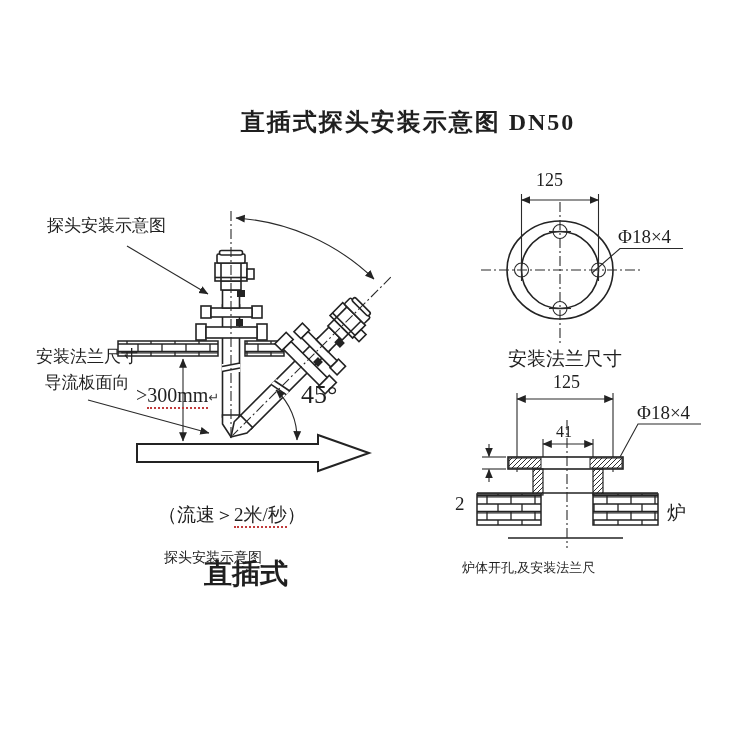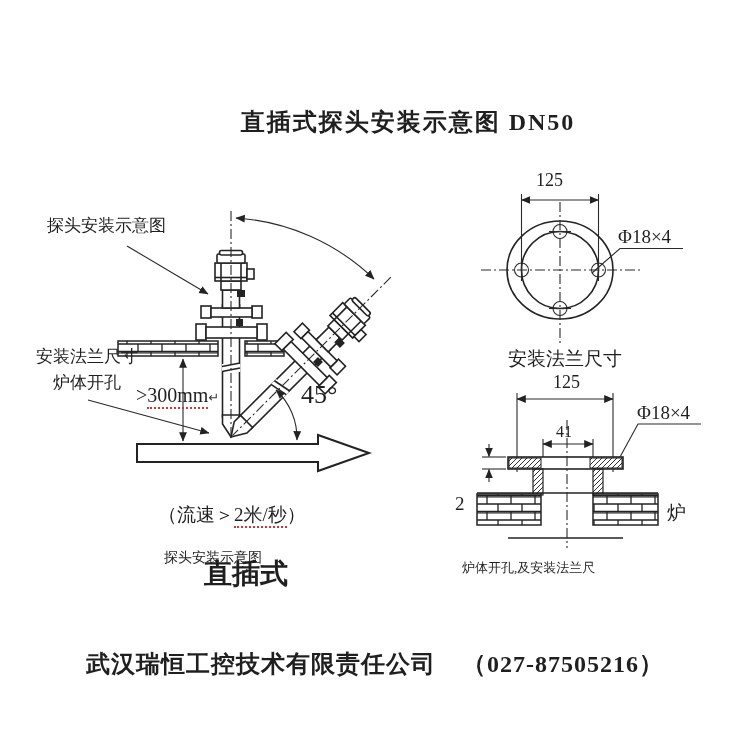--- a/index.html
+++ b/index.html
@@ -152,21 +152,21 @@
       <polyline class="thin" points="701,424 638,424 620,457" fill="none"></polyline>
     </g>
   </svg>
 
   <div class="label title cjk">直插式探头安装示意图 DN50</div>
 
   <div class="label lbl-best cjk">探头安装示意图</div>
 
   <div class="label lbl-deflector cjk">
     <span>安装法兰尺寸</span><br>
-    <span>炉体开孔</span>
+    <span>导流板面向</span>
   </div>
 
   <div class="label lbl-300">
     <span>&gt;</span><span class="red-dotted">300mm</span><span class="return-mark">↵</span>
   </div>
 
   <div class="label lbl-45">45°</div>
 
   <div class="label lbl-flow cjk">
     <br>
@@ -180,17 +180,14 @@
   <div class="label lbl-d18-top">Φ18×4</div>
   <div class="label lbl-cap-flange cjk">安装法兰尺寸</div>
 
   <div class="label lbl-125-sec">125</div>
   <div class="label lbl-d18-sec">Φ18×4</div>
   <div class="label lbl-65">41</div>
   <div class="label lbl-2">2</div>
   <div class="label lbl-furnace cjk">炉</div>
   <div class="label lbl-cap-sec cjk">炉体开孔,及安装法兰尺</div>
 
-  <div class="label footer cjk">
-    <span>武汉瑞恒工控技术有限责任公司</span><span class="phone">（027-87505216）</span>
-  </div>
 
 </div>
 
 </body></html>

